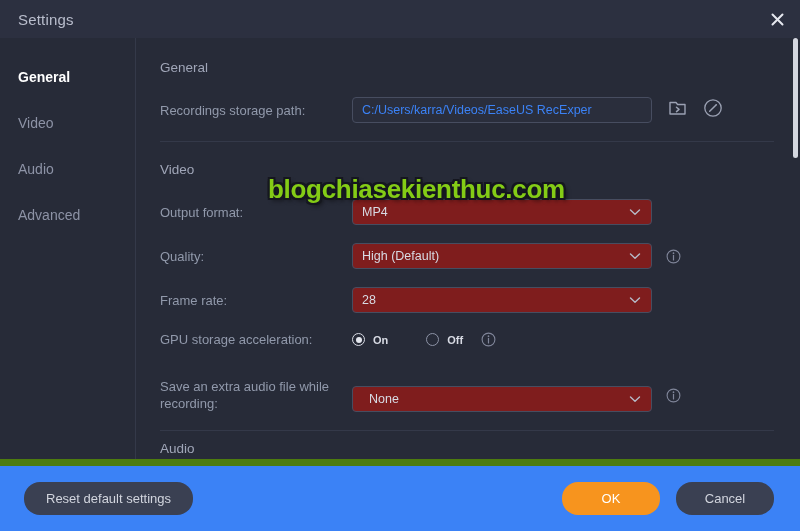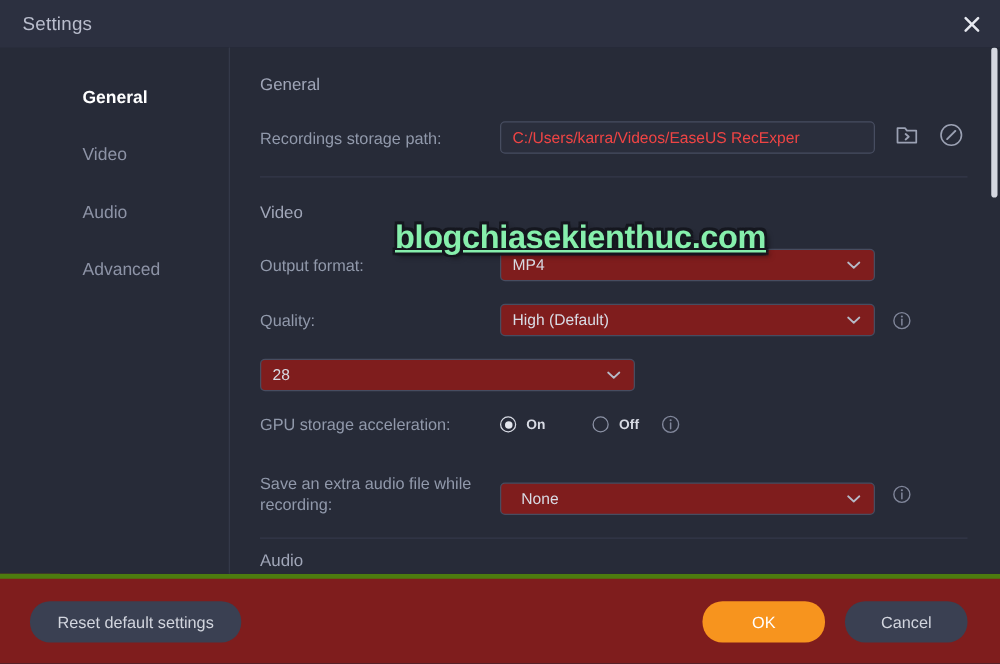--- a/index.html
+++ b/index.html
@@ -49,21 +49,20 @@
   }
   .close-btn svg { display: block; }
 
   
   .body-area {
     flex: 1;
     display: flex;
     min-height: 0;
     position: relative;
     background: #272b38;
-    margin-left: 48px;
   }
   .sidebar {
     width: 136px;
     min-width: 136px;
     background: #272b38;
     border-right: 1px solid #343949;
     padding-top: 22px;
     box-sizing: border-box;
   }
   .nav-item {
@@ -135,21 +134,21 @@
     display: flex;
     align-items: center;
     padding: 0 9px;
     font-size: 12.5px;
     color: #d8dbe4;
     position: relative;
     cursor: pointer;
   }
   .field.path-field {
     background: #2a2e3c;
-    color: #ef4444;
+    color: #3b82f6;
     cursor: text;
     overflow: hidden;
     white-space: nowrap;
   }
   .field .chev {
     position: absolute;
     right: 10px;
     top: 50%;
     transform: translateY(-50%);
     display: flex;
@@ -234,22 +233,22 @@
     height: 120px;
     border-radius: 3px;
     background: #d4d7e0;
     cursor: pointer;
   }
 
   
   .footer {
     height: 72px;
     min-height: 72px;
-    background: #7f1d1d;
-    border-top: 4px solid #4d7c0f;
+    background: #3b82f6;
+    border-top: 7px solid #4d7c0f;
     display: flex;
     align-items: center;
     padding: 0 26px 0 24px;
     box-sizing: border-box;
   }
   .btn {
     border: none;
     border-radius: 16px;
     font-size: 13px;
     cursor: pointer;
@@ -277,31 +276,30 @@
     width: 98px;
   }
 
   
   .watermark {
     position: absolute;
     left: 268px;
     top: 136px;
     font-size: 26px;
     font-weight: bold;
-    color: #86efac;
+    color: #84cc16;
     letter-spacing: -0.3px;
     z-index: 50;
     pointer-events: none;
     text-shadow:
       -2px -2px 0 #15171f,  2px -2px 0 #15171f,
       -2px  2px 0 #15171f,  2px  2px 0 #15171f,
       -2px  0   0 #15171f,  2px  0   0 #15171f,
        0   -2px 0 #15171f,  0    2px 0 #15171f,
        3px  3px 4px rgba(0,0,0,.55);
-    text-decoration: underline;
   }
 </style>
 </head>
 <body>
 
 <div class="window">
 
   <div class="titlebar">
     <span class="titlebar-title">Settings</span>
     <div class="close-btn">
@@ -386,20 +384,21 @@
           <span class="info-icon">
             <svg width="15" height="15" viewBox="0 0 15 15">
               <circle cx="7.5" cy="7.5" r="6.4" fill="none" stroke="#80869a" stroke-width="1.1"></circle>
               <circle cx="7.5" cy="4.2" r="0.85" fill="#80869a"></circle>
               <path d="M7.5 6.4 v4.6" stroke="#80869a" stroke-width="1.2" stroke-linecap="round"></path>
             </svg>
           </span>
         </div>
 
         <div class="row">
+          <div class="label">Frame rate:</div>
           <div class="field">
             <span>28</span>
             <span class="chev">
               <svg width="12" height="8" viewBox="0 0 12 8">
                   <path d="M1.5 2 L6 6.2 L10.5 2" fill="none" stroke="#b6bac7" stroke-width="1.4" stroke-linecap="round" stroke-linejoin="round"></path>
                 </svg>
             </span>
           </div>
         </div>
 

